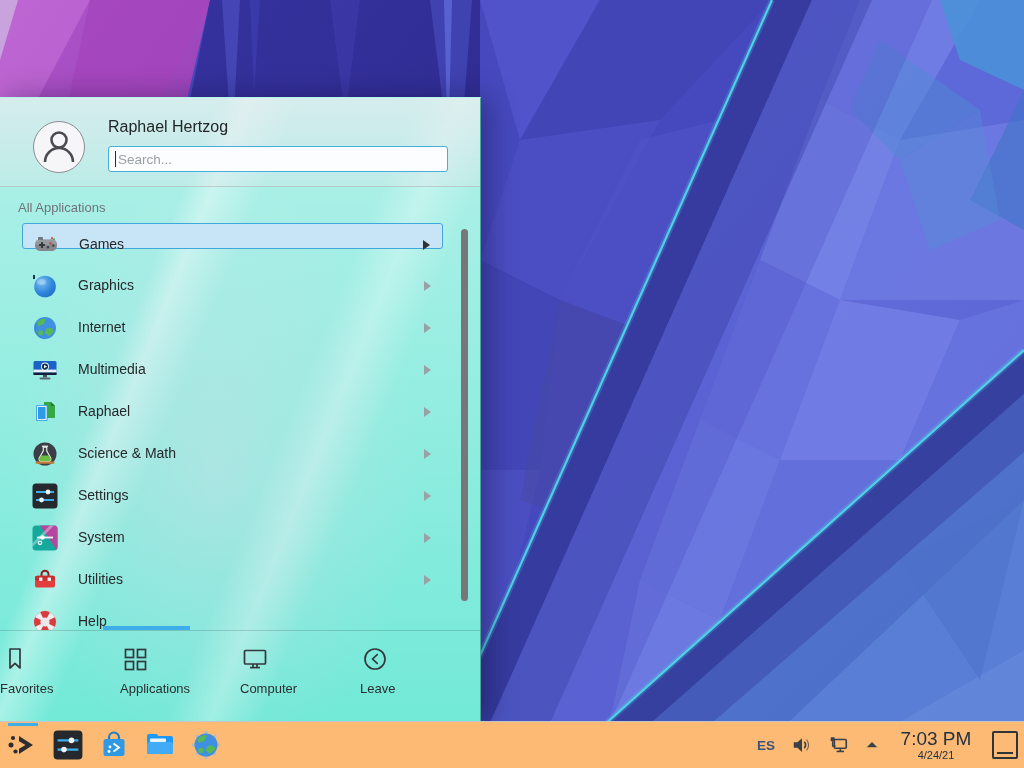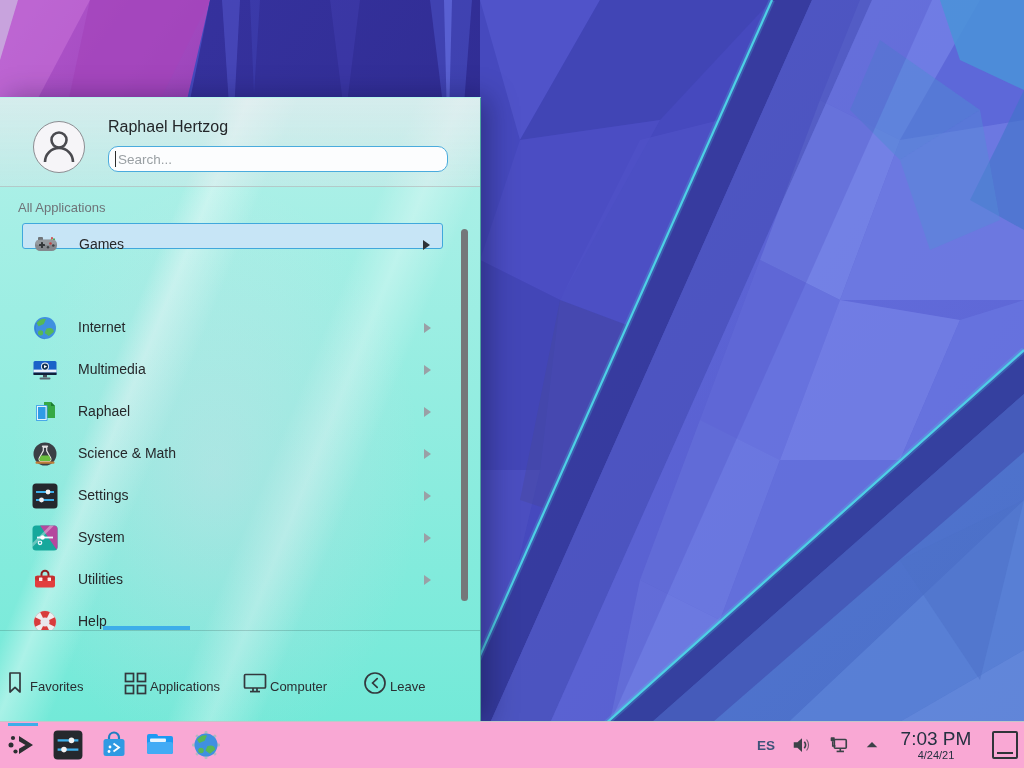--- a/index.html
+++ b/index.html
@@ -32,21 +32,21 @@
     border-bottom:1px solid rgba(0,0,0,.14);
     background:linear-gradient(180deg, rgba(236,234,239,.6), rgba(229,227,233,.3));
   }
   .avatar{
     position:absolute;left:33px;top:23px;width:50px;height:50px;border-radius:50%;
     border:1px solid #8d8d92;background:#f6f5f8;
   }
   .user-name{position:absolute;left:108px;top:20px;font-size:16px;color:#232629;}
   .search-wrap{
     position:absolute;left:108px;top:48px;width:340px;height:26px;
-    background:#fcfdfe;border:1px solid #4aabdd;border-radius:10px;box-sizing:border-box;
+    background:#fcfdfe;border:1px solid #4aabdd;border-radius:3px;box-sizing:border-box;
   }
   .search-wrap input{
     position:absolute;inset:0;border:none;outline:none;background:transparent;
     font-family:"Liberation Sans",sans-serif;font-size:13.5px;color:#333;padding:0 8px 0 9px;
   }
   .search-wrap input::placeholder{color:#9aa0a4;opacity:1;}
   .search-caret{position:absolute;left:6px;top:4px;width:1px;height:16px;background:#2b2b2b;}
   .section-label{position:absolute;left:18px;top:102px;font-size:13px;color:#6f7378;z-index:2;}
   
   .rows-clip{position:absolute;left:0;right:0;top:125px;height:407px;overflow:hidden;z-index:2;}
@@ -60,26 +60,26 @@
     position:absolute;right:12px;top:16px;width:0;height:0;
     border-top:5px solid transparent;border-bottom:5px solid transparent;border-left:7px solid #9aa0a6;
   }
   .app-row.selected .arrow{border-left-color:#2f3337;}
   
   .scrollbar{position:absolute;right:12px;top:131px;width:7px;height:372px;border-radius:3.5px;background:#757779;z-index:3;}
   
   .tab-indicator{position:absolute;left:103px;top:528px;width:87px;height:4px;background:#3daee9;z-index:3;}
   .tabs-divider{position:absolute;left:0;right:0;top:532px;height:1px;background:rgba(0,0,0,.15);z-index:3;}
   .tab-bar{position:absolute;left:0;right:0;top:533px;height:91px;display:flex;z-index:2;}
-  .tab{flex:1;display:flex;align-items:center;padding-top:13px;cursor:default;}
+  .tab{flex:1;display:flex;flex-direction:column;padding-top:13px;cursor:default;}
   .tab .tlabel{margin-top:7px;font-size:13px;color:#2a2e32;}
   
   #taskbar{
     position:absolute;left:0;right:0;bottom:0;height:47px;z-index:6;
-    background:#f9a8d4;border-top:1px solid #c3c6c9;box-sizing:border-box;padding-left:47px;
+    background:#fdba74;border-top:1px solid #c3c6c9;box-sizing:border-box;padding-left:47px;
   }
   .task-left{position:absolute;left:6px;top:0;height:100%;display:flex;align-items:center;}
   .task-icon{width:32px;height:32px;margin-right:14px;position:relative;}
   .launcher-active-line{position:absolute;left:2px;top:-6px;width:30px;height:3px;background:#3daee9;}
   .task-right{position:absolute;right:6px;top:0;height:100%;display:flex;align-items:center;}
   .kbd-layout{font-size:13.5px;font-weight:bold;color:#3e5379;margin:0 9px;}
   .tray-ic{width:22px;height:22px;margin:0 7px;}
   .clock{width:88px;text-align:center;color:#243140;margin:0 4px;line-height:1.05;}
   .clock .time{font-size:19px;}
   .clock .date{font-size:11px;margin-top:1px;}
@@ -206,20 +206,29 @@
         <rect x="6" y="12" width="6" height="2" rx=".6" fill="#34373a"></rect>
         <rect x="8" y="10" width="2" height="6" rx=".6" fill="#34373a"></rect>
         <circle cx="17.5" cy="11.5" r="1.3" fill="#c24545"></circle>
         <circle cx="20.3" cy="13.5" r="1.3" fill="#3f4347"></circle>
         <circle cx="15" cy="15.3" r="1.2" fill="#3f4347"></circle>
       </svg>
       <span class="rlabel">Games</span>
       <span class="arrow"></span>
     </div>
 
+    <div class="app-row" style="top:42px">
+      <svg class="ric" viewBox="0 0 26 26">
+        <rect x="1" y="2" width="2" height="4" fill="#1c2f4e"></rect>
+        <circle cx="13" cy="13.5" r="10.8" fill="url(#gSphere)"></circle>
+        <ellipse cx="9.5" cy="9" rx="4.5" ry="3" fill="#ffffff" opacity=".28"></ellipse>
+      </svg>
+      <span class="rlabel">Graphics</span>
+      <span class="arrow"></span>
+    </div>
 
     <div class="app-row" style="top:84px">
       <svg class="ric" viewBox="0 0 26 26">
         <circle cx="13" cy="13" r="11" fill="#3f90e0"></circle>
         <path d="M4.5 8 q4.5-5.5 9.5-4 l-2.2 5 -5.2 2.2 z" fill="#56b856"></path>
         <path d="M14.5 13.5 q6.5-2 7.5 3.2 l-5.2 4.2 -4.2-3 z" fill="#56b856"></path>
         <circle cx="8.6" cy="17.8" r="2.6" fill="#56b856"></circle>
         <path d="M4.5 8 a11 11 0 0 0 8.5 16" fill="none" stroke="#2a6cc0" stroke-width=".8" opacity=".5"></path>
       </svg>
       <span class="rlabel">Internet</span>

